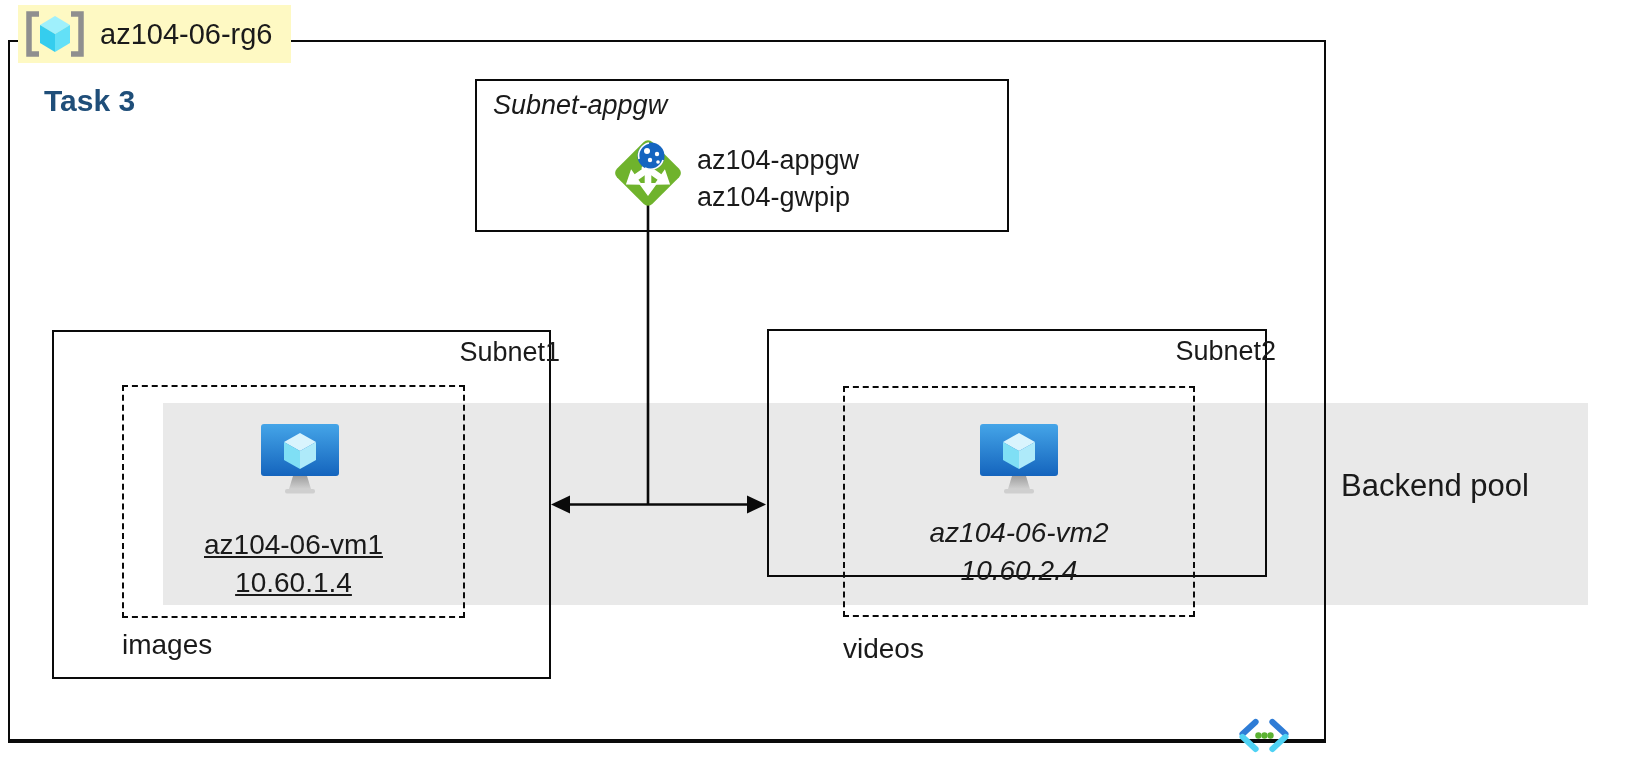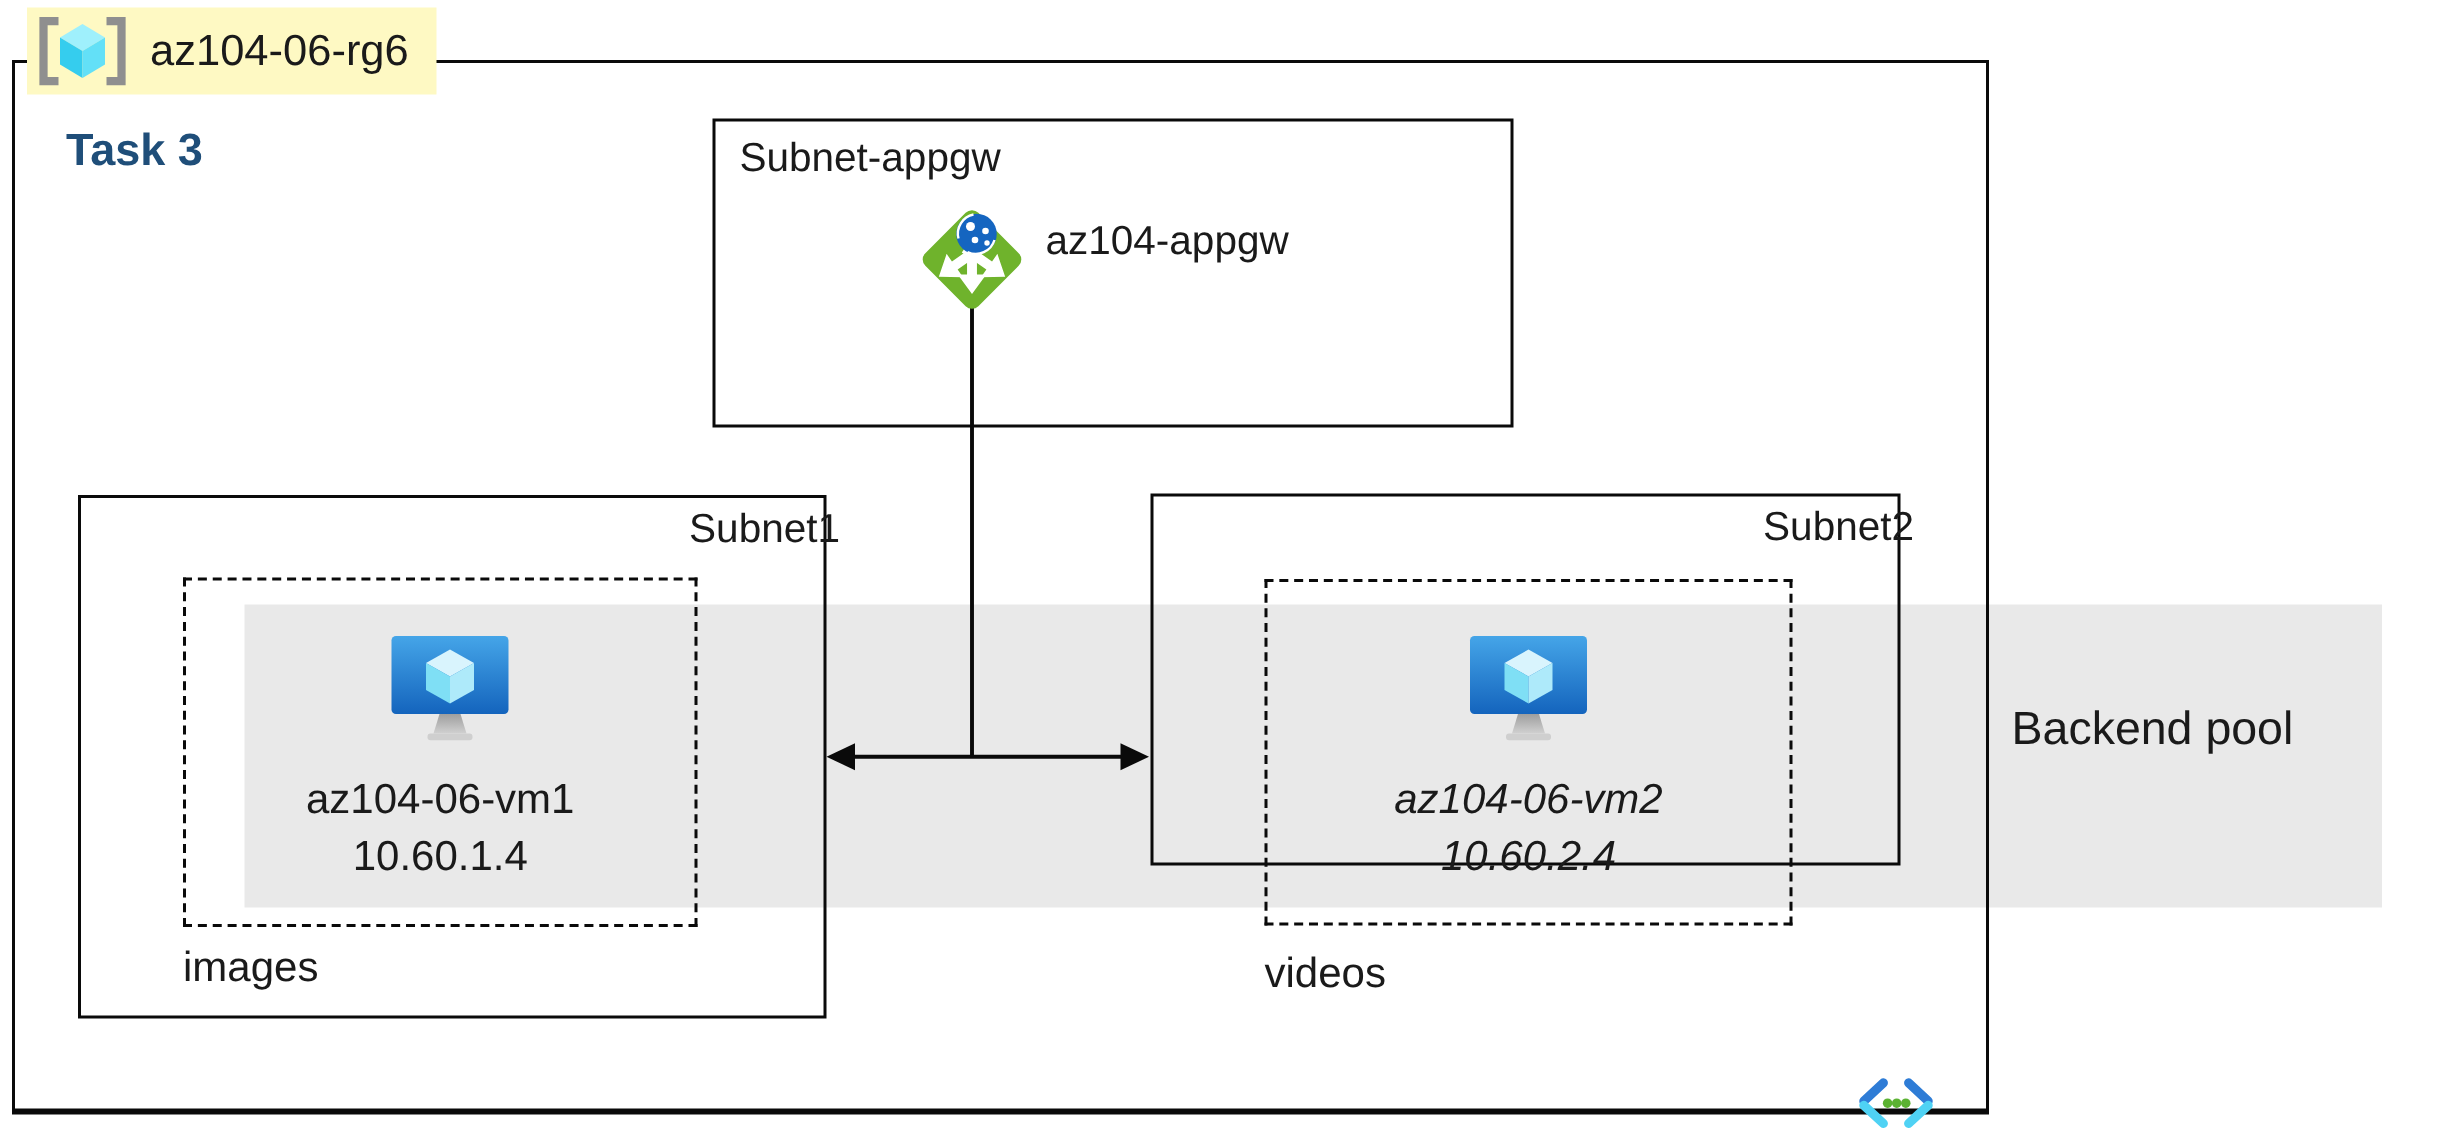--- a/index.html
+++ b/index.html
@@ -7,37 +7,37 @@
     position:relative;width:1625px;height:761px;overflow:hidden;background:#fff;
     font-family:"Liberation Sans", sans-serif;color:#1a1a1a;
   }
   .abs{position:absolute;}
   
   .band{left:163px;top:403px;width:1425px;height:202px;background:var(--band_gray,#e9e9e9);z-index:0;}
   
   .outer-box{left:8px;top:40px;width:1318px;height:703px;border:2px solid var(--line_black,#0a0a0a);
     border-bottom-width:4px;box-sizing:border-box;z-index:1;background:transparent;}
   .solid-box{border:2px solid var(--line_black,#0a0a0a);box-sizing:border-box;z-index:1;background:transparent;}
-  .appgw-box{left:475px;top:79px;width:534px;height:206px;}
+  .appgw-box{left:475px;top:79px;width:534px;height:153px;font-style:italic;}
   .subnet1-box{left:52px;top:330px;width:499px;height:349px;}
   .subnet2-box{left:767px;top:329px;width:500px;height:248px;}
   .dashed-box{border:2px dashed var(--line_black,#0a0a0a);box-sizing:border-box;z-index:1;background:transparent;}
   .dashed1{left:122px;top:385px;width:343px;height:233px;}
   .dashed2{left:843px;top:386px;width:352px;height:231px;}
   
   .rg-header{left:18px;top:5px;height:58px;display:flex;align-items:center;gap:12px;
     background:#fef9c3;padding:0 18px 0 4px;z-index:4;}
   .rg-title{font-size:29px;white-space:nowrap;}
   .task{left:44px;top:84px;font-size:30px;font-weight:bold;color:var(--task_heading,#1f4e79);z-index:4;}
   
   .appgw-title{left:16px;top:9px;font-size:27px;position:absolute;z-index:3;}
   .subnet-title{position:absolute;top:5px;left:0;width:100%;text-align:right;font-size:27px;z-index:3;padding-left:11px;}
   .appgw-labels{left:697px;top:142px;font-size:27px;line-height:37px;z-index:3;}
   .vm-label{text-align:center;font-size:28px;line-height:38px;z-index:3;}
-  .vm1-label{left:122px;top:514px;width:343px;}
+  .vm1-label{left:122px;top:526px;width:343px;text-decoration:underline;}
   .vm2-label{left:843px;top:514px;width:352px;font-style:italic;}
   .caption{text-align:left;font-size:28px;z-index:3;}
   .caption1{left:122px;top:629px;width:343px;}
   .caption2{left:843px;top:633px;width:352px;}
   .backend-label{left:1341px;top:468px;font-size:31px;z-index:3;}
   
   .connector{left:0;top:0;z-index:2;pointer-events:none;}
   .icon{z-index:3;}
 </style>
 </head>
@@ -96,20 +96,21 @@
     <path d="M31,26 A13 13 0 0 1 41,10" fill="none" stroke="#fff" stroke-width="1.6"></path>
     <path d="M37,35 A13 13 0 0 0 55,27" fill="none" stroke="#fff" stroke-width="1.6"></path>
     <circle cx="39" cy="18" r="3" fill="#fff"></circle>
     <circle cx="49" cy="21" r="2.2" fill="#fff"></circle>
     <circle cx="42" cy="27" r="2.2" fill="#fff"></circle>
     <circle cx="50" cy="29" r="1.8" fill="#fff"></circle>
   </svg>
 
   <div class="abs appgw-labels">
     <div>az104-appgw</div>
+    <div>az104-gwpip</div>
   </div>
 
   <svg class="abs icon" style="left:260px;top:423px;" width="80" height="72" viewBox="0 0 80 72">
     <defs>
       <linearGradient id="vmgrad" x1="0" y1="0" x2="0" y2="1">
         <stop offset="0" style="stop-color:var(--vm_screen_top,#45a5e8)"></stop>
         <stop offset="1" style="stop-color:var(--vm_screen_bottom,#1464bd)"></stop>
       </linearGradient>
       <linearGradient id="standgrad" x1="0" y1="0" x2="0" y2="1">
         <stop offset="0" stop-color="#9e9e9e"></stop>

